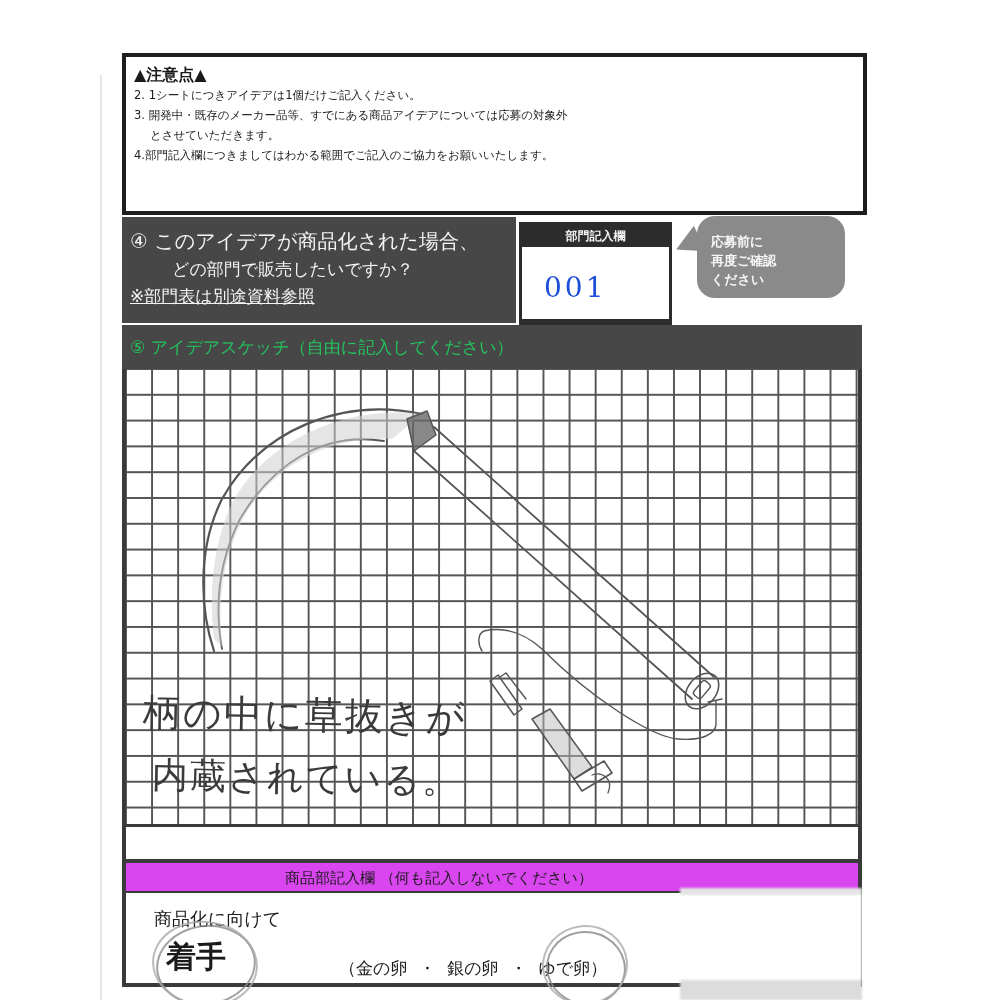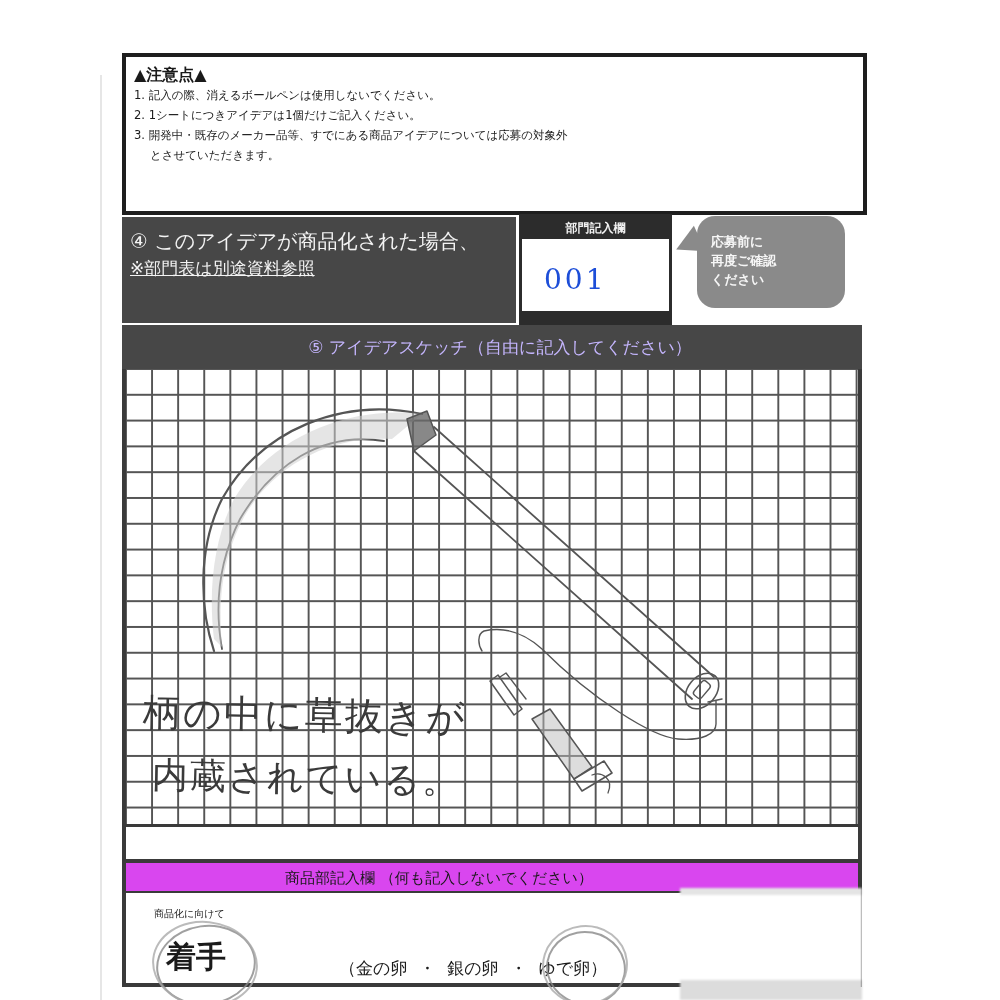--- a/index.html
+++ b/index.html
@@ -15,37 +15,37 @@
     .notice-line { font-size: 11.5px; line-height: 20px; white-space: nowrap; }
     .notice-line.indent { padding-left: 16px; }
 
     
     .sec4 { position: absolute; left: 122px; top: 217px; width: 394px; height: 106px;
             background: #474747; color: #f4f4f4; padding: 10px 8px; }
     .sec4 .q1 { font-size: 20px; line-height: 28px; white-space: nowrap; }
     .sec4 .q2 { font-size: 17px; line-height: 28px; padding-left: 42px; white-space: nowrap; }
     .sec4 .note { font-size: 17px; line-height: 26px; text-decoration: underline; white-space: nowrap; }
 
-    .dept-box { position: absolute; left: 519px; top: 214px; width: 153px; height: 118px;
+    .dept-box { position: absolute; left: 519px; top: 222px; width: 153px; height: 118px;
                 background: #2c2c2c; padding: 3px; }
     .dept-head { height: 22px; color: #f2f2f2; font-size: 12px; font-weight: bold; text-align: center; line-height: 22px; }
     .dept-value-area { position: relative; background: #fff; height: 72px; }
     .dept-value { position: absolute; left: 22px; top: 24px; font-family: "DejaVu Serif", serif; 
                   font-size: 28px; color: #1d4ed8; letter-spacing: 3px; }
 
-    .bubble { position: absolute; left: 697px; top: 216px; width: 148px; height: 92px;
+    .bubble { position: absolute; left: 697px; top: 216px; width: 148px; height: 82px;
               background: #8a8a8a; border-radius: 18px; color: #f6f6f6; font-size: 13px; line-height: 19px;
               padding: 16px 14px; font-weight: bold; }
     .bubble-tail { position: absolute; left: 675px; top: 230px; width: 0; height: 0;
                    border-top: 14px solid transparent; border-bottom: 14px solid transparent;
                    border-right: 26px solid #8a8a8a; transform: rotate(-25deg); }
 
     
     .sec5-head { position: absolute; left: 122px; top: 325px; width: 740px; height: 44px;
-                 background: #474747; color: #c4b5fd; font-size: 17px; line-height: 44px; padding-left: 16px; white-space: nowrap; text-align: center; }
+                 background: #474747; color: #22c55e; font-size: 17px; line-height: 44px; padding-left: 8px; white-space: nowrap; }
     .grid-frame { position: absolute; left: 122px; top: 369px; width: 740px; height: 458px;
                   border-left: 4px solid #3a3a3a; border-right: 4px solid #3a3a3a; border-bottom: 3px solid #3a3a3a;
                   background-color: #fff;
                   background-image:
                     linear-gradient(to right, #555 1.6px, transparent 1.6px),
                     linear-gradient(to bottom, #555 1.6px, transparent 1.6px);
                   background-size: 26.1px 25.8px;
                   background-position: -1px -1px; }
     .sketch { position: absolute; left: 122px; top: 369px; width: 740px; height: 458px; }
     .handwriting { position: absolute; font-family: "DejaVu Sans", sans-serif; color: #3a3a3a;
@@ -54,48 +54,49 @@
     .hw2 { left: 152px; top: 754px; font-size: 36px; letter-spacing: 2px; }
 
     .white-strip { position: absolute; left: 122px; top: 827px; width: 740px; height: 32px;
                    border-left: 4px solid #3a3a3a; border-right: 4px solid #3a3a3a; background: #fff; }
 
     
     .prod { position: absolute; left: 122px; top: 859px; width: 740px; height: 128px;
             border: 4px solid #3a3a3a; background: #fff; }
     .prod-head { height: 30px; background: #d946ef; border-bottom: 2px solid #3a3a3a;
                  text-align: center; font-size: 15px; line-height: 30px; padding-right: 106px; white-space: nowrap; }
-    .prod-sub { position: absolute; left: 28px; top: 44px; font-size: 10px; }
+    .prod-sub { position: absolute; left: 28px; top: 44px; font-size: 18px; }
     .prod-start { position: absolute; left: 40px; top: 74px; font-size: 30px; font-weight: bold; }
     .prod-opts { position: absolute; left: 185px; top: 94px; font-size: 17px; white-space: nowrap; word-spacing: 6px; margin-left: 28px; }
     .circle { position: absolute; border: 2px solid #888; border-radius: 50%; opacity: 0.8; }
     .c1 { left: 30px; top: 62px; width: 100px; height: 80px; transform: rotate(-8deg); }
     .c1b { left: 26px; top: 58px; width: 106px; height: 86px; transform: rotate(6deg); border-color: #aaa; }
     .c2 { left: 420px; top: 68px; width: 80px; height: 74px; transform: rotate(10deg); }
     .c2b { left: 416px; top: 62px; width: 86px; height: 80px; transform: rotate(-6deg); border-color: #aaa; }
 
     .redact { position: absolute; left: 680px; top: 888px; width: 182px; height: 112px;
               background: linear-gradient(#e4e4e4 0 6%, #ffffff 6% 82%, #dcdcdc 82% 100%);
               filter: blur(1px); }
   </style>
 </head>
 <body>
 
 <div class="page-edge"></div>
 
 <div class="notice">
   <div class="notice-title">▲注意点▲</div>
-  <div class="notice-line">1. 記入の際、消えるボールペンは使用しないでください。</div>
   <div class="notice-line">2. 1シートにつきアイデアは1個だけご記入ください。</div>
   <div class="notice-line">3. 開発中・既存のメーカー品等、すでにある商品アイデアについては応募の対象外</div>
   <div class="notice-line indent">とさせていただきます。</div>
+  <div class="notice-line">4.部門記入欄につきましてはわかる範囲でご記入のご協力をお願いいたします。</div>
 </div>
 
 <div class="sec4">
   <div class="q1">④ このアイデアが商品化された場合、</div>
+  <div class="q2">どの部門で販売したいですか？</div>
   <div class="note">※部門表は別途資料参照</div>
 </div>
 
 <div class="dept-box">
   <div class="dept-head">部門記入欄</div>
   <div class="dept-value-area">
     <span class="dept-value">001</span>
   </div>
 </div>
 

